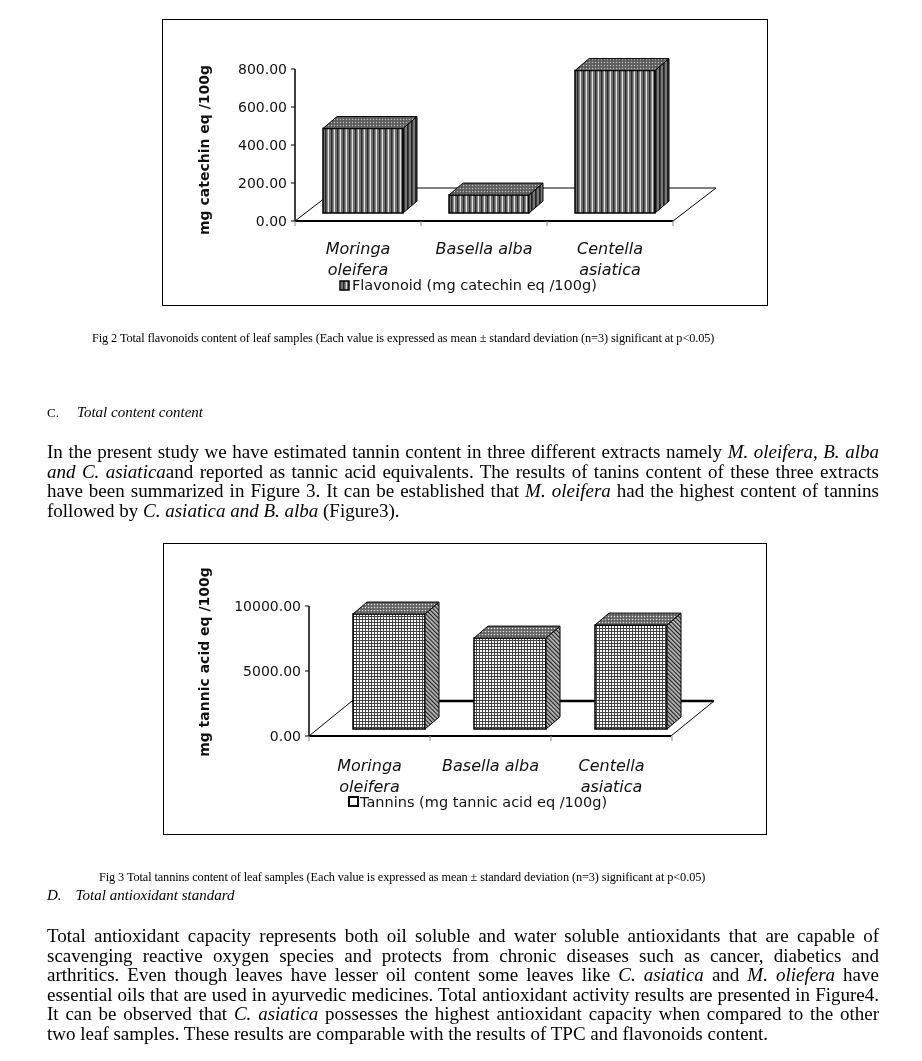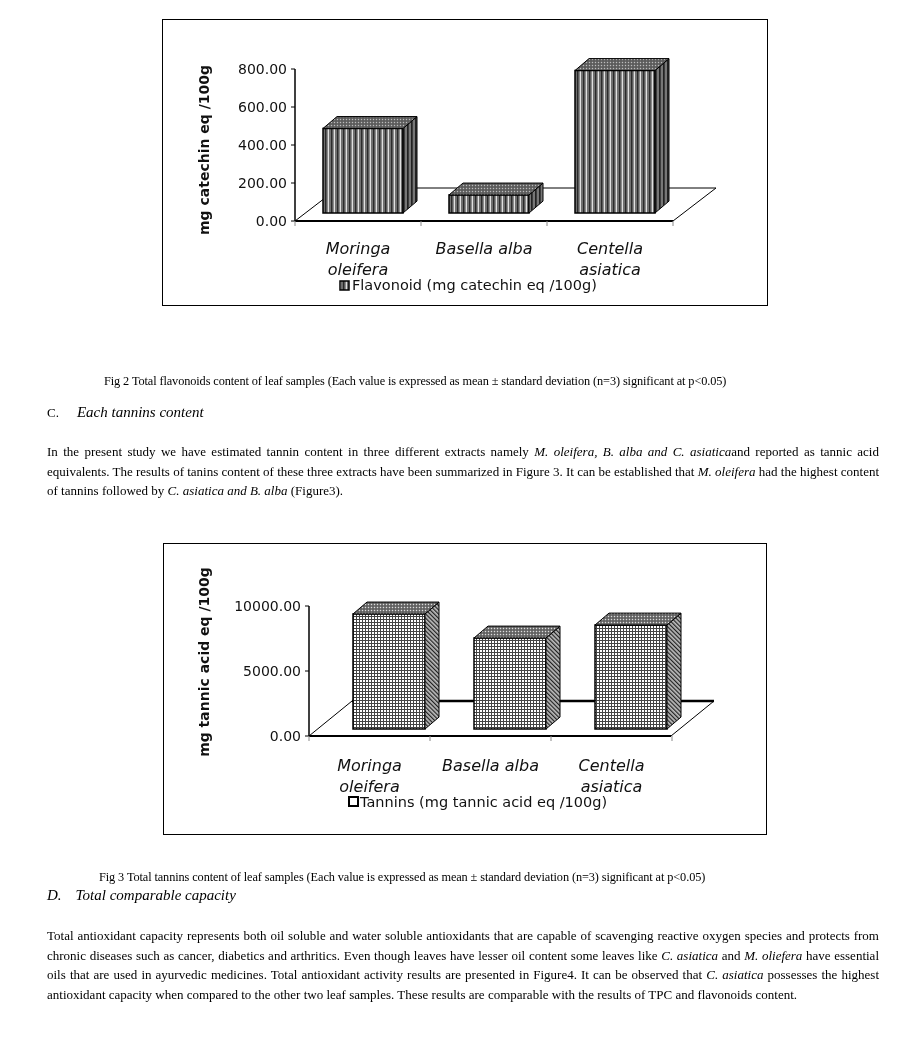--- a/index.html
+++ b/index.html
@@ -3,21 +3,21 @@
 <meta charset="utf-8">
 <style>
   html, body { margin:0; padding:0; background:#ffffff; }
   body { width:922px; height:1061px; position:relative; overflow:hidden;
          font-family:"Liberation Serif", "DejaVu Serif", serif; color:#000; }
   .chart-frame { position:absolute; border:1.5px solid #000; background:#fff; box-sizing:border-box; }
   .caption { position:absolute; font-size:12.3px; white-space:nowrap; letter-spacing:-0.1px; }
   .heading { position:absolute; font-size:15px; font-style:italic; white-space:nowrap; }
   .heading .num { font-style:normal; font-size:13px; margin-right:18px; }
   .heading.d .num { font-style:italic; font-size:15px; margin-right:14px; }
-  .para { position:absolute; left:47px; width:832px; font-size:13px; line-height:19.5px; text-align:justify; }
+  .para { position:absolute; left:47px; width:832px; font-size:19px; line-height:19.5px; text-align:justify; }
   .para i { font-style:italic; }
   svg text { font-family:"DejaVu Sans", sans-serif; }
   .cat-label { font-family:"Liberation Serif", serif; font-style:italic; }
 </style>
 </head>
 <body>
 
 <div class="chart-frame" style="left:162px; top:19px; width:606px; height:287px;">
   <svg width="603" height="284" viewBox="0 0 603 284">
     <defs>
@@ -89,24 +89,24 @@
         <text x="447" y="255" text-anchor="middle">asiatica</text>
       </g>
 
     <g>
       <rect x="177" y="261" width="9" height="9" fill="url(#vstripes)" stroke="#000" stroke-width="1.5"></rect>
       <text x="189" y="270" font-size="14.5" fill="#111">Flavonoid (mg catechin eq /100g)</text>
     </g>
   </svg>
 </div>
 
-<div class="caption" style="left:104px; top:331px;margin-top:43px;">Fig 2 Total flavonoids content of leaf samples (Each value is expressed as mean ± standard deviation (n=3) significant at p&lt;0.05)</div>
+<div class="caption" style="left:92px; top:331px;">Fig 2 Total flavonoids content of leaf samples (Each value is expressed as mean ± standard deviation (n=3) significant at p&lt;0.05)</div>
 
 <div class="heading" style="left:47px; top:404px;">
-  <span class="num">C.</span><span>Each tannins content</span>
+  <span class="num">C.</span><span>Total content content</span>
 </div>
 <div class="para" id="para-c" style="top:442px;">In the present study we have estimated tannin content in three different extracts namely <i>M. oleifera, B. alba and C. asiatica</i>and reported as tannic acid equivalents.  The results of tanins content of these three extracts have been summarized in Figure 3. It can be established that <i>M. oleifera</i> had the highest content of tannins followed by <i>C. asiatica and B. alba</i> (Figure3).</div>
 
 <div class="chart-frame" style="left:163px; top:543px; width:604px; height:292px;">
   <svg width="601" height="289" viewBox="0 0 601 289">
     <defs>
       <pattern id="checker" width="3" height="3" patternUnits="userSpaceOnUse">
         <rect width="3" height="3" fill="#fff"></rect>
         <rect x="0" y="0" width="3" height="1" fill="#444"></rect>
         <rect x="0" y="0" width="1" height="3" fill="#444"></rect>
@@ -167,15 +167,15 @@
     <g>
       <rect x="185" y="253" width="9" height="9" fill="#fff" stroke="#000" stroke-width="2"></rect>
       <text x="196" y="263" font-size="14.5" fill="#111">Tannins (mg tannic acid eq /100g)</text>
     </g>
   </svg>
 </div>
 
 <div class="caption" style="left:99px; top:853px;margin-top:17px;">Fig 3 Total tannins content of leaf samples (Each value is expressed as mean ± standard deviation (n=3) significant at p&lt;0.05)</div>
 
 <div class="heading d" style="left:47px; top:887px;">
-  <span class="num">D.</span><span>Total comparable capacity</span>
+  <span class="num">D.</span><span>Total antioxidant standard</span>
 </div>
 <div class="para" id="para-d" style="top:926px;">Total antioxidant capacity represents both oil soluble and water soluble antioxidants that are capable of scavenging reactive oxygen species and protects from chronic diseases such as cancer, diabetics and arthritics. Even though leaves have lesser oil content some leaves like <i>C. asiatica</i> and <i>M. oliefera</i> have essential oils that are used in ayurvedic medicines. Total antioxidant activity results are presented in Figure4. It can be observed that <i>C. asiatica</i> possesses the highest antioxidant capacity when compared to the other two leaf samples. These results are comparable with the results of TPC and flavonoids content.</div>
 
 </body></html>

